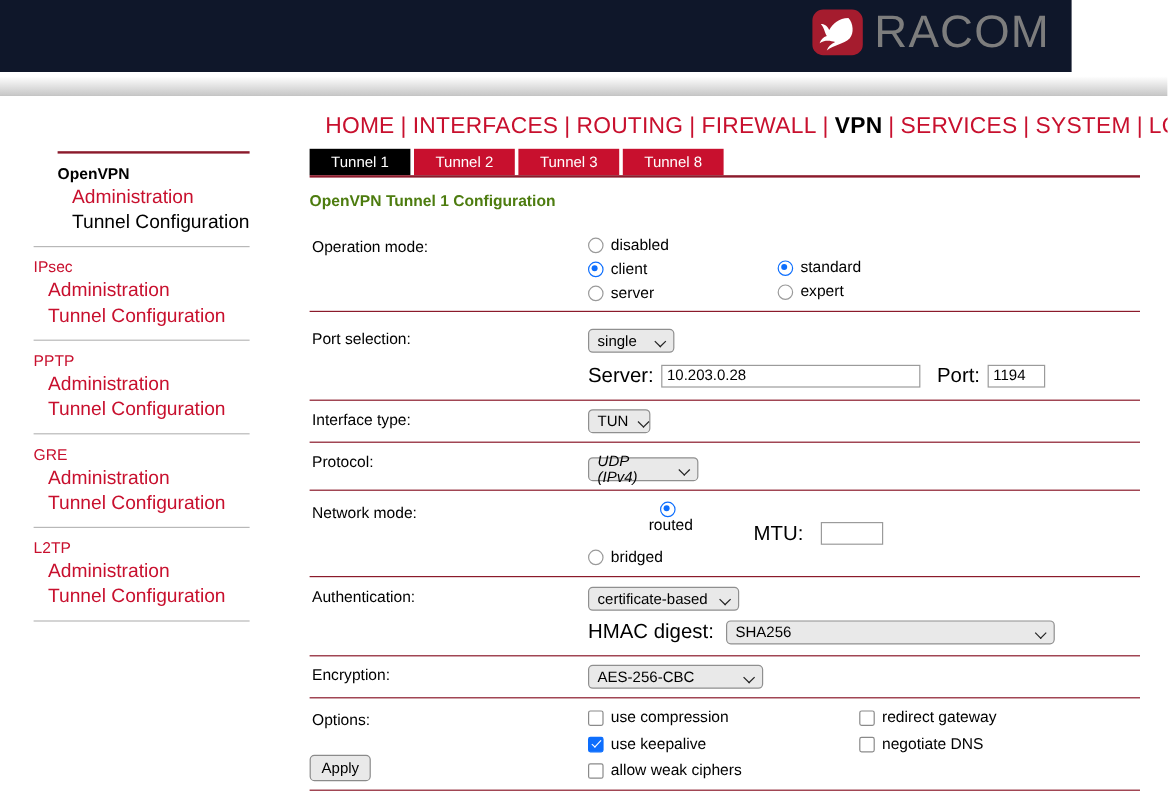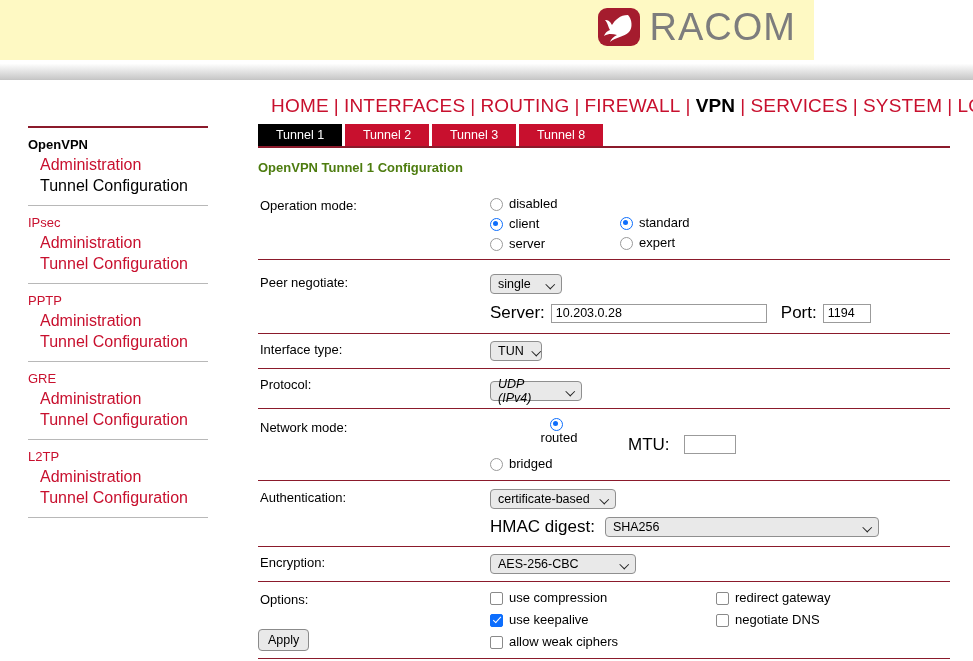--- a/index.html
+++ b/index.html
@@ -7,21 +7,21 @@
     width: 973px; height: 661px;
     background: #ffffff;
     font-family: "Liberation Sans", sans-serif;
     font-size: 13px;
     color: #000;
     overflow: hidden;
   }
   #page { position: relative; width: 973px; height: 661px; }
 
   
-  .header { position: absolute; left:0; top:0; width:814px; height:60px; background:#fef9c3; }
+  .header { position: absolute; left:0; top:0; width:893px; height:60px; background:#0f172a; }
   .logo-wrap { position:absolute; right:18px; top:8px; display:flex; align-items:center; gap:10px; }
   .logo-mark {
     width:42px; height:38px; border-radius:9px;
     background:#a51c2e; position:relative; overflow:hidden;
   }
   .logo-text { font-family:"Liberation Sans", sans-serif; font-size:38px; letter-spacing:1px;
                color:#7d7d7d; font-weight:400; line-height:38px; }
   .gradient-band { position:absolute; left:0; top:60px; width:973px; height:20px;
     background: linear-gradient(to bottom, #ffffff 0%, #ffffff 18%, #c9c9c9 95%, #c2c2c2 100%); }
 
@@ -34,21 +34,21 @@
   
   .tabs { position:absolute; left:258px; top:124px; display:flex; gap:3px; }
   .tab { height:22px; line-height:22px; padding:0 0; width:84px; text-align:center;
          color:#fff; background:#c8102e; font-size:12.5px; }
   .tab.active { background:#000; }
   .tab-underline { position:absolute; left:258px; top:146px; width:692px; height:2px; background:#8b1a2b; }
 
   
   .sidebar { position:absolute; left:28px; top:126px; width:180px; }
   .sb-group { padding-top:6px; padding-bottom:7px; border-top:1px solid #b8b8b8; }
-  .sb-group:first-child { border-top:2px solid #8b1a2b; }
+  .sb-group:first-child { border-top:2px solid #8b1a2b;margin-left:20px; }
   .sb-group.last { border-bottom:1px solid #b8b8b8; }
   .sb-title { font-size:13px; color:#c8102e; margin:3px 0 4px 0; }
   .sb-title.current { color:#000; font-weight:bold; }
   .sb-link { display:block; font-size:16px; color:#c8102e; margin:3px 0 3px 12px; text-decoration:none; }
   .sb-link.current { color:#000; }
 
   
   .main { position:absolute; left:258px; top:160px; width:692px; }
   .form-title { color:#4d7c0f; font-weight:bold; font-size:13px; margin-bottom:14px; }
   .row { position:relative; border-bottom:1px solid #8b1a2b; padding:8px 0 8px 0; }
@@ -155,21 +155,21 @@
       <a class="sb-link" href="#">Tunnel Configuration</a>
     </div>
   </div>
 
   <div class="main">
 
     <div class="form-title">OpenVPN Tunnel 1 Configuration</div>
 
     <div class="row">
       <div class="label">Operation mode:</div>
-      <div class="ctrl-col" style="display:flex;">
+      <div class="ctrl-col" style="display:flex;gap:28px;">
         <div style="width:130px;">
           <div class="opt">
             <span class="radio"></span>
             <span class="opt-label">disabled</span>
           </div>
           <div class="opt">
             <span class="radio on"></span>
             <span class="opt-label">client</span>
           </div>
           <div class="opt" style="margin-bottom:0;">
@@ -184,21 +184,21 @@
           </div>
           <div class="opt" style="margin-bottom:0;">
             <span class="radio"></span>
             <span class="opt-label">expert</span>
           </div>
         </div>
       </div>
     </div>
 
     <div class="row" style="padding-top:14px;padding-bottom:10px;">
-      <div class="label" style="top:15px;">Peer negotiate:</div>
+      <div class="label" style="top:15px;">Port selection:</div>
       <div class="ctrl-col">
         <div class="line">
           <span class="sel sel-single">
             <span class="cv">single</span>
             <span class="chev"></span>
           </span>
         </div>
         <div class="gap"></div>
         <div class="line" style="margin-top:4px;">
           <span class="mini-label">Server:</span>

